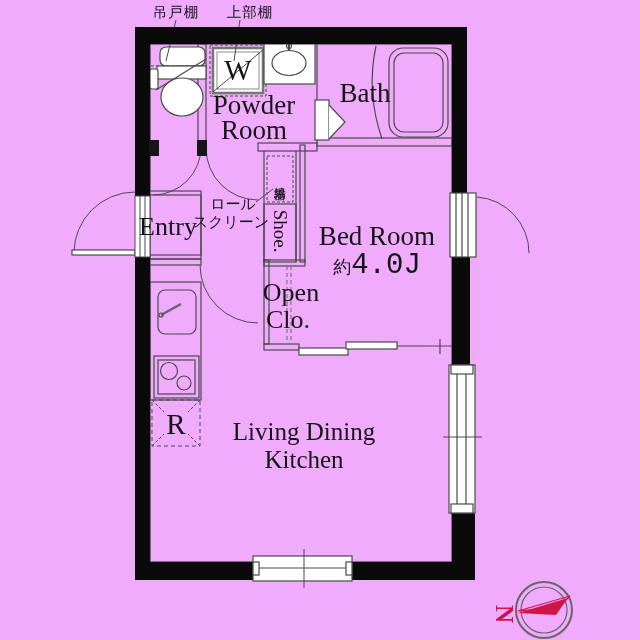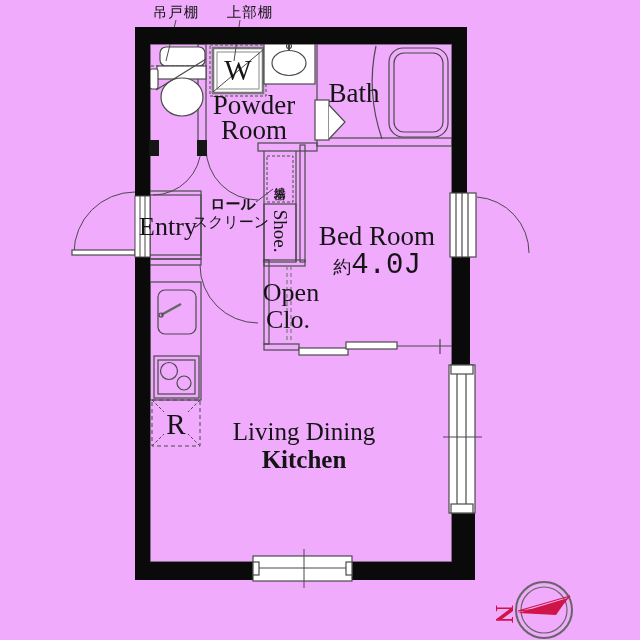--- a/index.html
+++ b/index.html
@@ -196,36 +196,36 @@
   </svg>
 
   <div class="lbl jp-small" style="left:176px;top:12px;">吊戸棚</div>
   <div class="lbl jp-small" style="left:250px;top:12px;">上部棚</div>
 
   <div class="lbl fixture-letter" style="left:238px;top:70px;">W</div>
 
   <div class="lbl room-big" style="left:254px;top:105px;">Powder</div>
   <div class="lbl room-big" style="left:254px;top:130px;">Room</div>
 
-  <div class="lbl room-big" style="left:354px;top:93px;">Bath</div>
+  <div class="lbl room-big" style="left:365px;top:93px;">Bath</div>
 
   <div class="lbl room-med" style="left:168px;top:227px;">Entry</div>
 
-  <div class="lbl rs" style="left:233px;top:204px;font-weight:bold;">ロール</div>
+  <div class="lbl rs" style="left:233px;top:204px;">ロール</div>
   <div class="lbl rs" style="left:231px;top:222px;">スクリーン</div>
 
   <div class="lbl vert vert-jp" style="left:280px;top:179px;">給湯器</div>
   <div class="lbl vert vert-en" style="left:280px;top:231px;">Shoe.</div>
 
   <div class="lbl room-big" style="left:377px;top:236px;">Bed Room</div>
   <div class="lbl size-line" style="left:377px;top:265px;"><span class="pfx">約</span><span class="val">4.0J</span></div>
 
   <div class="lbl room-med" style="left:291px;top:293px;">Open</div>
   <div class="lbl room-med" style="left:288px;top:320px;">Clo.</div>
 
   <div class="lbl fixture-letter" style="left:176px;top:424px;">R</div>
 
   <div class="lbl" style="left:304px;top:431px;font-size:25px;">Living Dining</div>
-  <div class="lbl" style="left:304px;top:459px;font-size:25px;font-weight:bold;">Kitchen</div>
+  <div class="lbl" style="left:304px;top:459px;font-size:25px;">Kitchen</div>
 
   <div class="lbl compass-letter" style="left:504px;top:614px;">N</div>
 
 </div>
 
 </body></html>

